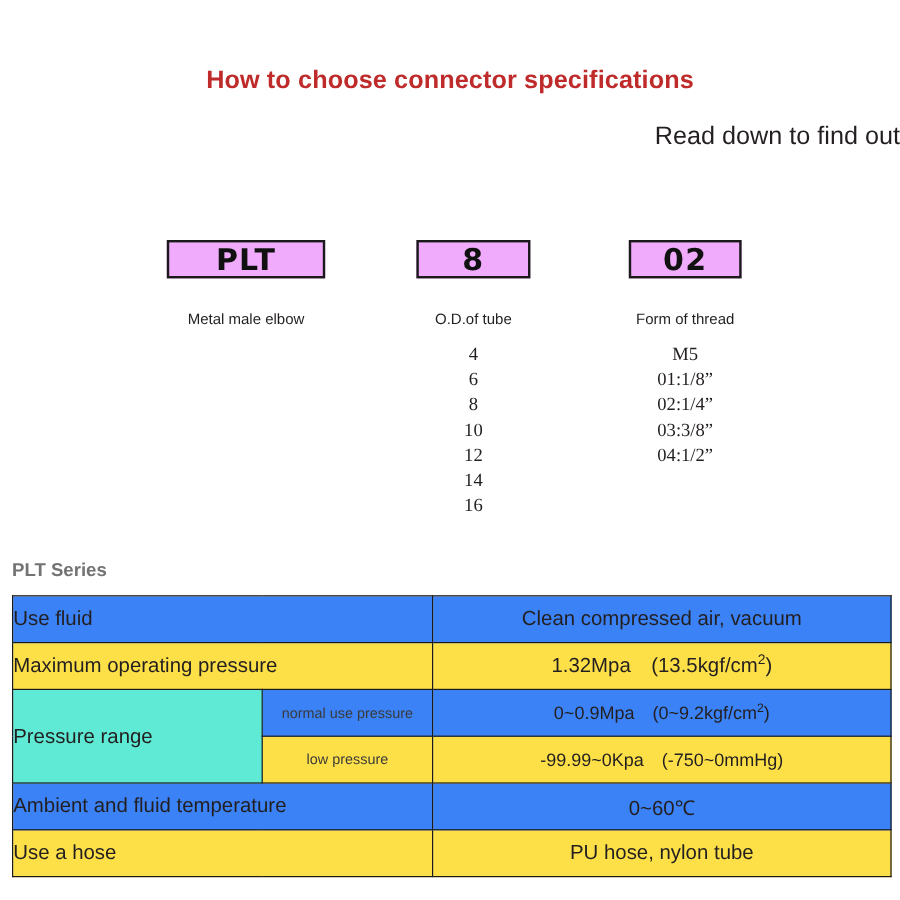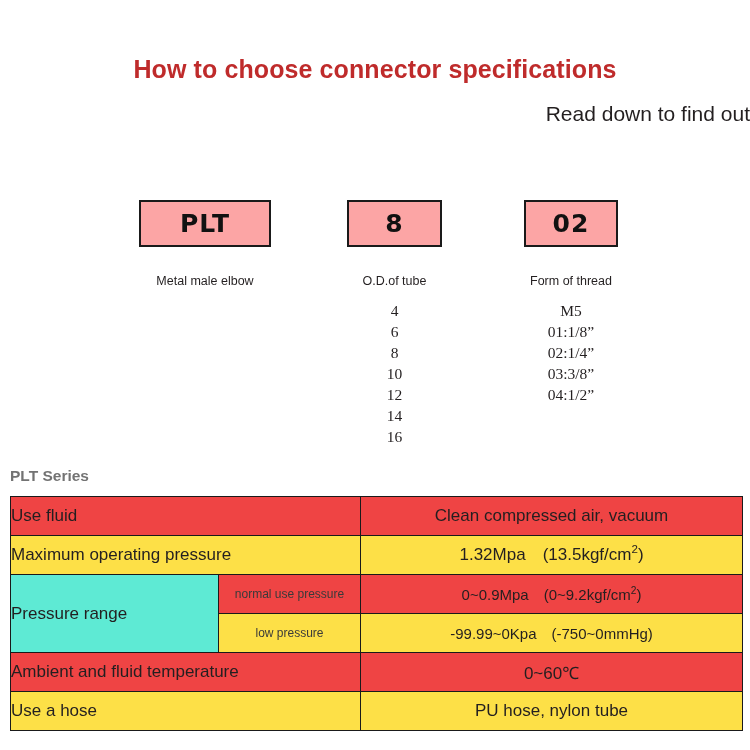--- a/index.html
+++ b/index.html
@@ -16,21 +16,21 @@
     position: relative;
   }
 
   
   .page-title {
     position: absolute;
     left: 0;
     top: 55px;
     width: 750px;
     text-align: center;
-    font-size: 25px;
+    font-size: 21px;
     font-weight: 700;
     color: #bf2b2b;
     letter-spacing: 0.1px;
     white-space: nowrap;
   }
   .page-subtitle {
     position: absolute;
     left: 0;
     top: 102px;
     width: 750px;
@@ -51,23 +51,23 @@
   .code-col {
     position: absolute;
     top: 0;
   }
   .code-col.c0 { left: 139px; width: 132px; }
   .code-col.c1 { left: 347px; width: 95px;  }
   .code-col.c2 { left: 524px; width: 94px;  }
 
   .code-box {
     box-sizing: border-box;
-    height: 47px;
+    height: 32px;
     border: 2px solid #1a1a1a;
-    background: #fca5a5;
+    background: #f0abfc;
     display: flex;
     align-items: center;
     justify-content: center;
   }
   .code-box-text {
     font-family: "DejaVu Sans", sans-serif;
     font-size: 25px;
     font-weight: 700;
     letter-spacing: 1px;
     color: #111111;
@@ -108,21 +108,21 @@
     top: 496px;
     width: 732px;
     border-collapse: collapse;
     table-layout: fixed;
   }
   .spec-table td {
     border: 1.5px solid #1a1a1a;
     padding: 0;
     vertical-align: middle;
   }
-  .row-shade td { background: #ef4444; }
+  .row-shade td { background: #3b82f6; }
   .row-plain td { background: #fde047; }
 
   .cell-label {
     font-size: 17px;
     font-weight: 400;
     color: #231f20;
     padding: 0 0 0 12px;
     height: 38px;
   }
   .cell-sub {

